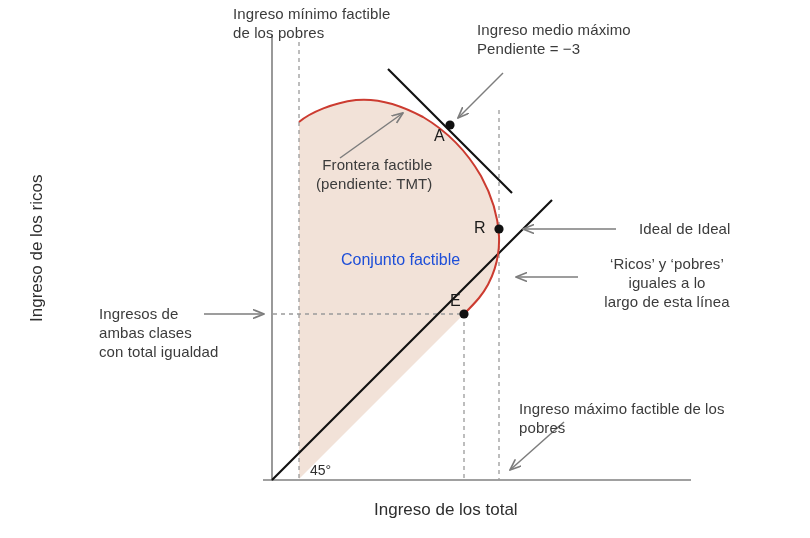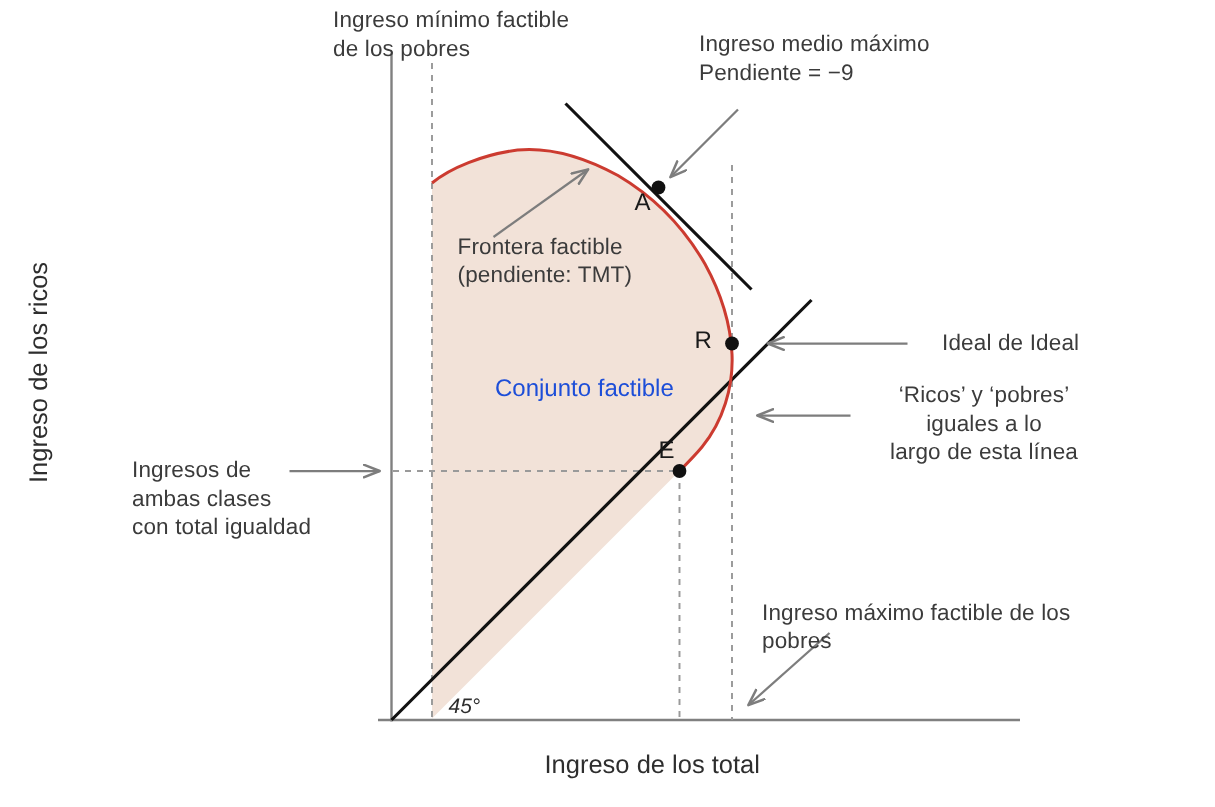--- a/index.html
+++ b/index.html
@@ -11,21 +11,21 @@
   body {
     width: 810px;
     height: 538px;
     position: relative;
     overflow: hidden;
     font-family: "Liberation Sans", sans-serif;
     color: #3b3b3b;
   }
   #figure-root {
     position: absolute;
-    left: 0; top: 0;
+    left: 11px; top: 0;
     width: 732px;
     height: 538px;
   }
   svg.figure-svg {
     position: absolute;
     left: 0; top: 0;
     width: 810px;
     height: 538px;
     display: block;
   }
@@ -65,21 +65,20 @@
     font-size: 16px;
     color: #1d4ed8;
     font-family: "Liberation Sans", sans-serif;
     white-space: nowrap;
   }
   .angle-label {
     position: absolute;
     font-size: 14px;
     color: #2e2e2e;
     font-family: "Liberation Sans", sans-serif;
-    font-style: italic;
   }
 </style>
 </head>
 <body>
 
 <div id="figure-root">
 
   <svg class="figure-svg" viewBox="0 0 810 538">
     <defs>
       <marker id="arrow-gray" markerWidth="9" markerHeight="9" refX="7.5" refY="3.2" orient="auto" markerUnits="strokeWidth">
@@ -134,23 +133,23 @@
     <line x1="193" y1="314" x2="253" y2="314" stroke="#7d7d7d" stroke-width="1.5" marker-end="url(#arrow-gray)"></line>
 
     <line x1="553" y1="422" x2="499" y2="470" stroke="#7d7d7d" stroke-width="1.5" marker-end="url(#arrow-gray)"></line>
 
   </svg>
 
   <div class="lbl" style="left:222px; top:4px;">Ingreso mínimo factible
 de los pobres</div>
 
   <div class="lbl" style="left:466px; top:20px;">Ingreso medio máximo
-Pendiente = −9</div>
+Pendiente = −3</div>
 
-  <div class="lbl" style="left:305px; top:155px;">Frontera factible
+  <div class="lbl" style="left:305px; top:155px;text-align:right;">Frontera factible
 (pendiente: TMT)</div>
 
   <div class="set-label" style="left:330px; top:251px;">Conjunto factible</div>
 
   <div class="lbl" style="left:628px; top:219px;">Ideal de Ideal</div>
 
   <div class="lbl" style="left:580px; top:254px;text-align:center;">‘Ricos’ y ‘pobres’ iguales a lo
 largo de esta línea</div>
 
   <div class="lbl" style="left:508px; top:399px;">Ingreso máximo factible de los pobres</div>

